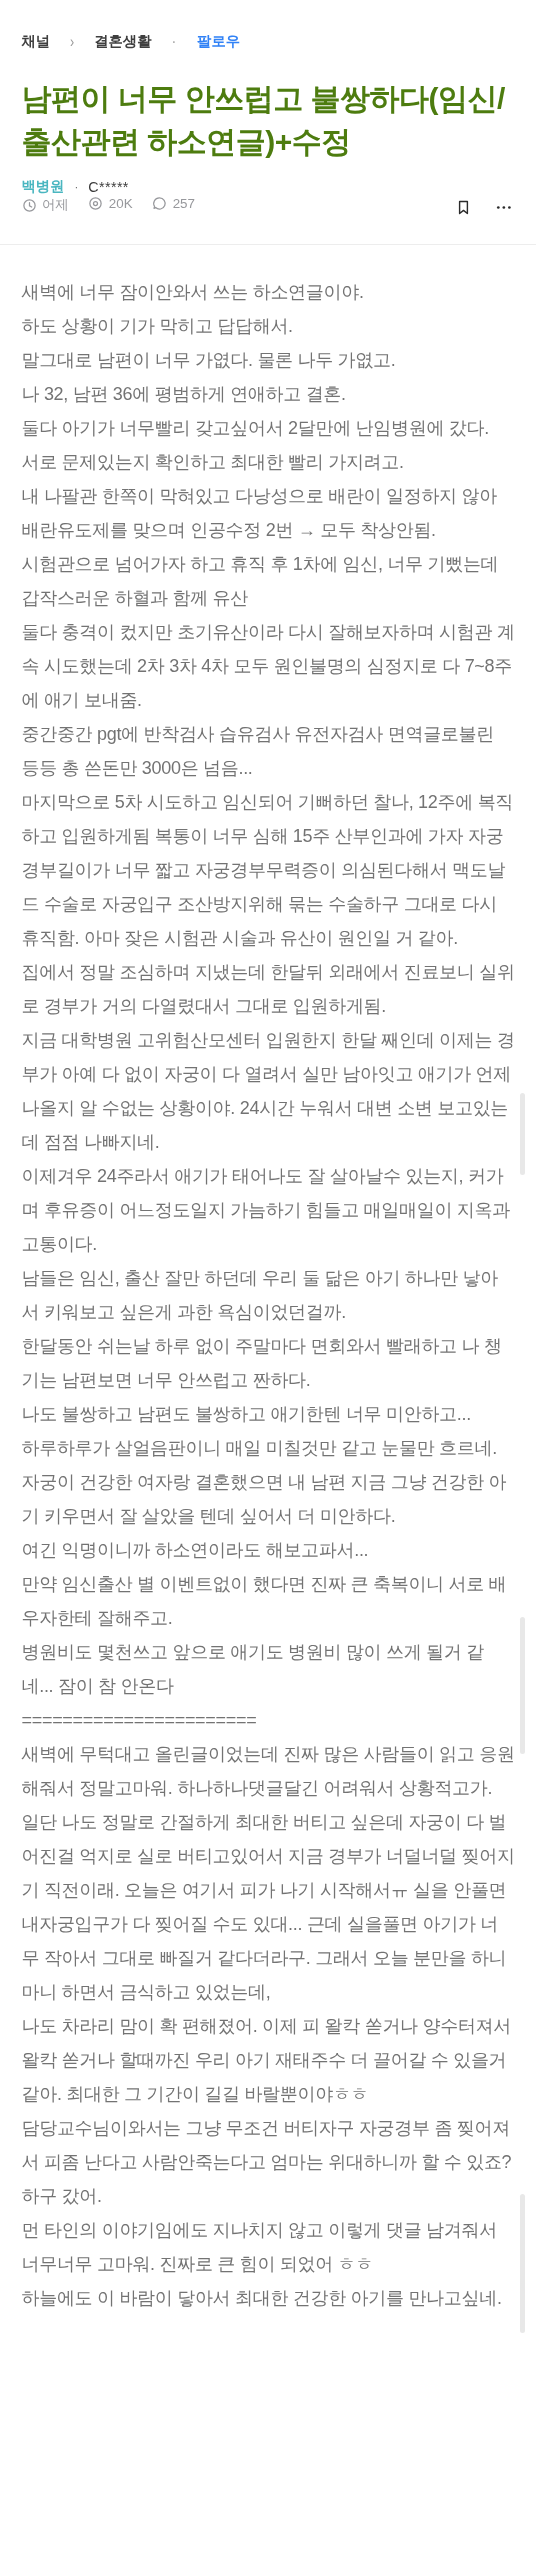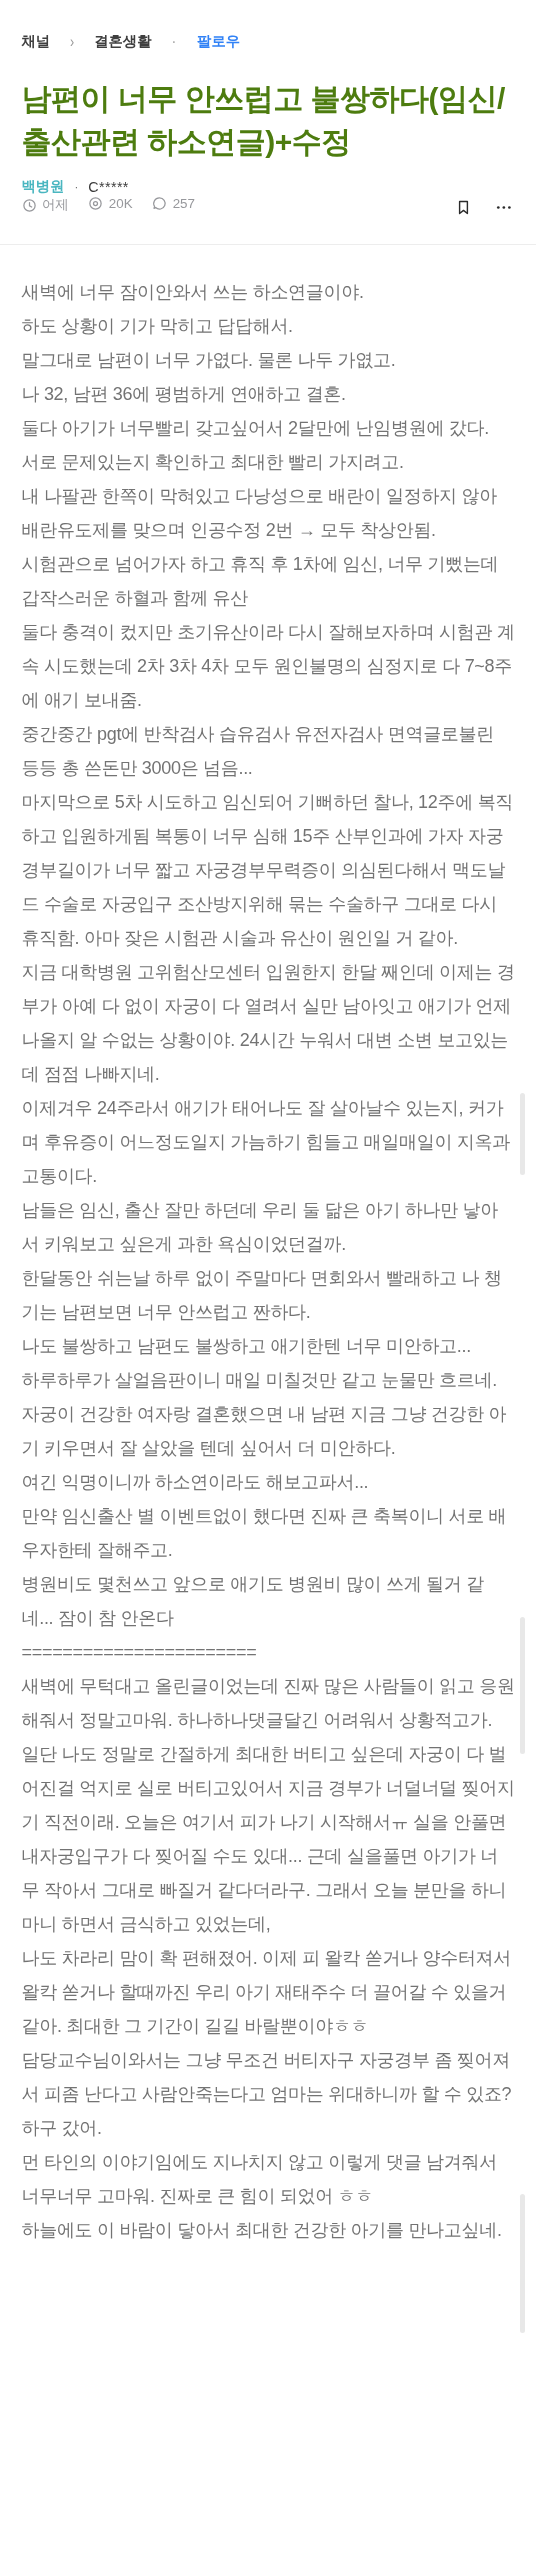--- a/index.html
+++ b/index.html
@@ -112,20 +112,21 @@
     <p>하도 상황이 기가 막히고 답답해서.</p>
     <p>말그대로 남편이 너무 가엾다. 물론 나두 가엾고.</p>
     <p>나 32, 남편 36에 평범하게 연애하고 결혼.</p>
     <p>둘다 아기가 너무빨리 갖고싶어서 2달만에 난임병원에 갔다.</p>
     <p>서로 문제있는지 확인하고 최대한 빨리 가지려고.</p>
     <p>내 나팔관 한쪽이 막혀있고 다낭성으로 배란이 일정하지 않아 배란유도제를 맞으며 인공수정 2번 → 모두 착상안됨.</p>
     <p>시험관으로 넘어가자 하고 휴직 후 1차에 임신, 너무 기뻤는데 갑작스러운 하혈과 함께 유산</p>
     <p>둘다 충격이 컸지만 초기유산이라 다시 잘해보자하며 시험관 계속 시도했는데 2차 3차 4차 모두 원인불명의 심정지로 다 7~8주에 애기 보내줌.</p>
     <p>중간중간 pgt에 반착검사 습유검사 유전자검사 면역글로불린 등등 총 쓴돈만 3000은 넘음...</p>
     <p>마지막으로 5차 시도하고 임신되어 기뻐하던 찰나, 12주에 복직하고 입원하게됨 복통이 너무 심해 15주 산부인과에 가자 자궁경부길이가 너무 짧고 자궁경부무력증이 의심된다해서 맥도날드 수술로 자궁입구 조산방지위해 묶는 수술하구 그대로 다시 휴직함. 아마 잦은 시험관 시술과 유산이 원인일 거 같아.</p>
+    <p>집에서 정말 조심하며 지냈는데 한달뒤 외래에서 진료보니 실위로 경부가 거의 다열렸대서 그대로 입원하게됨.</p>
     <p>지금 대학병원 고위험산모센터 입원한지 한달 째인데 이제는 경부가 아예 다 없이 자궁이 다 열려서 실만 남아잇고 애기가 언제 나올지 알 수없는 상황이야. 24시간 누워서 대변 소변 보고있는데 점점 나빠지네.</p>
     <p>이제겨우 24주라서 애기가 태어나도 잘 살아날수 있는지, 커가며 후유증이 어느정도일지 가늠하기 힘들고 매일매일이 지옥과 고통이다.</p>
     <p>남들은 임신, 출산 잘만 하던데 우리 둘 닮은 아기 하나만 낳아서 키워보고 싶은게 과한 욕심이었던걸까.</p>
     <p>한달동안 쉬는날 하루 없이 주말마다 면회와서 빨래하고 나 챙기는 남편보면 너무 안쓰럽고 짠하다.</p>
     <p>나도 불쌍하고 남편도 불쌍하고 애기한텐 너무 미안하고...</p>
     <p>하루하루가 살얼음판이니 매일 미칠것만 같고 눈물만 흐르네.</p>
     <p>자궁이 건강한 여자랑 결혼했으면 내 남편 지금 그냥 건강한 아기 키우면서 잘 살았을 텐데 싶어서 더 미안하다.</p>
     <p>여긴 익명이니까 하소연이라도 해보고파서...</p>
     <p>만약 임신출산 별 이벤트없이 했다면 진짜 큰 축복이니 서로 배우자한테 잘해주고.</p>
     <p>병원비도 몇천쓰고 앞으로 애기도 병원비 많이 쓰게 될거 같네... 잠이 참 안온다</p>

